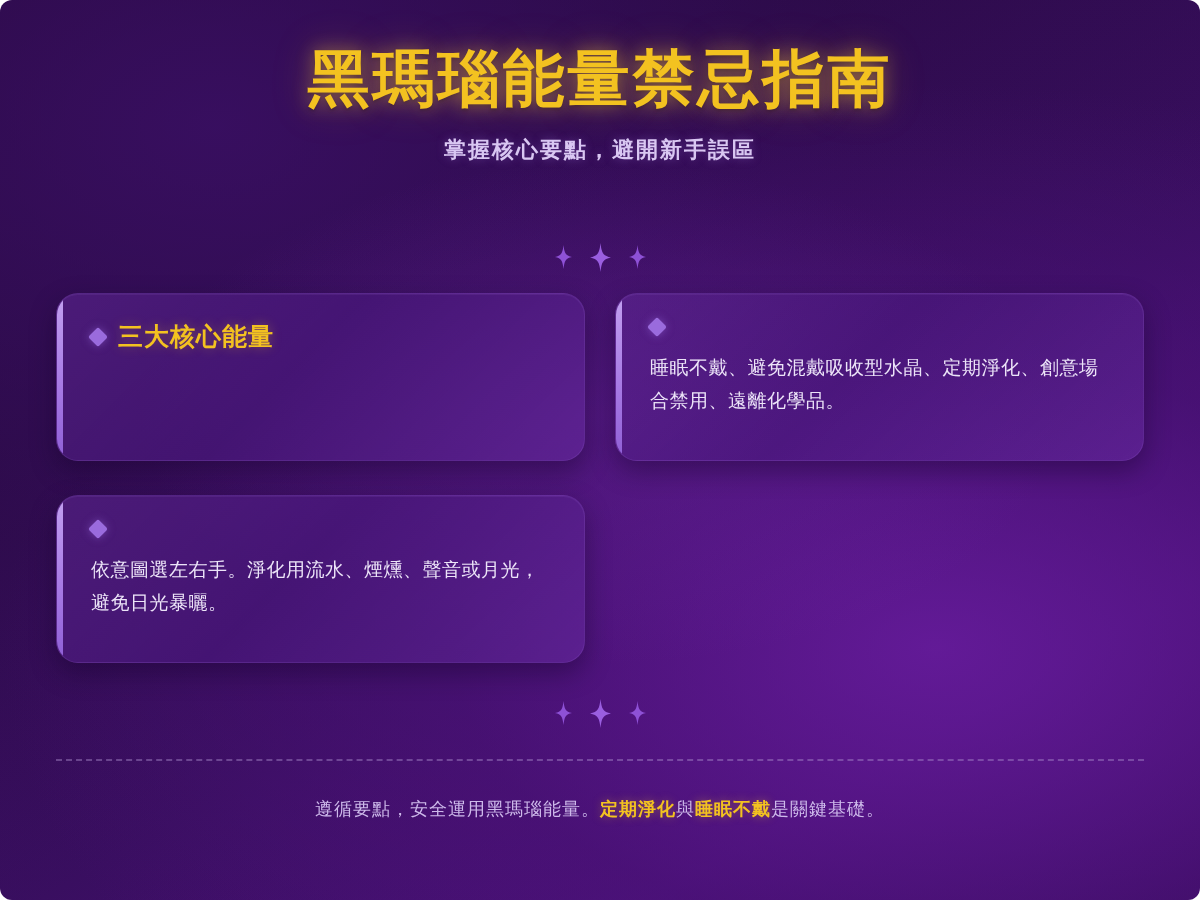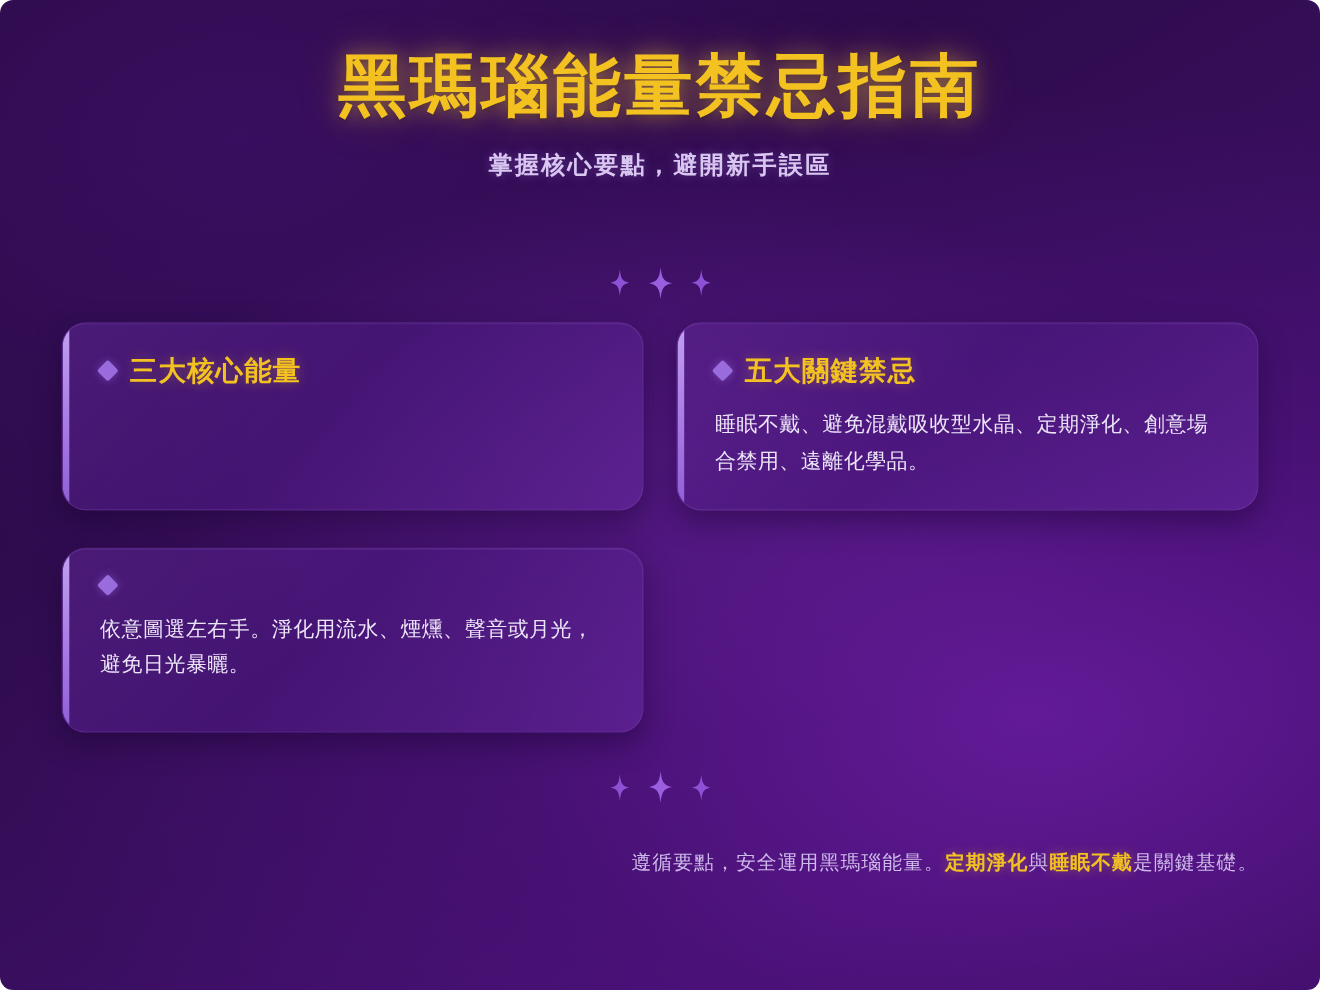--- a/index.html
+++ b/index.html
@@ -152,22 +152,22 @@
     font-size: 19px;
     line-height: 1.72;
     letter-spacing: 0.5px;
     color: #ece4f8;
   }
 
   
   .footer-wrap {
     flex: 1 1 auto;
     display: flex;
-    flex-direction: row;
-    justify-content: flex-end;
+    flex-direction: column;
+    justify-content: flex-start;
   }
   .dashed-rule {
     margin-top: 26px;
     height: 0;
     border-top: 2px dashed rgba(176, 148, 210, 0.42);
   }
   .footer-text {
     margin-top: 36px;
     text-align: center;
     font-size: 18px;
@@ -208,21 +208,20 @@
       <div class="card">
         <div class="card-head">
           <span class="bullet-diamond"></span>
           <span class="card-title">三大核心能量</span>
         </div>
       </div>
 
       <div class="card">
         <div class="card-head">
           <span class="bullet-diamond"></span>
-          <span class="card-title">五大關鍵禁忌</span>
         </div>
         <div class="card-body">睡眠不戴、避免混戴吸收型水晶、定期淨化、創意場合禁用、遠離化學品。</div>
       </div>
 
       <div class="card">
         <div class="card-head">
           <span class="bullet-diamond"></span>
         </div>
         <div class="card-body">依意圖選左右手。淨化用流水、煙燻、聲音或月光，避免日光暴曬。</div>
       </div>

